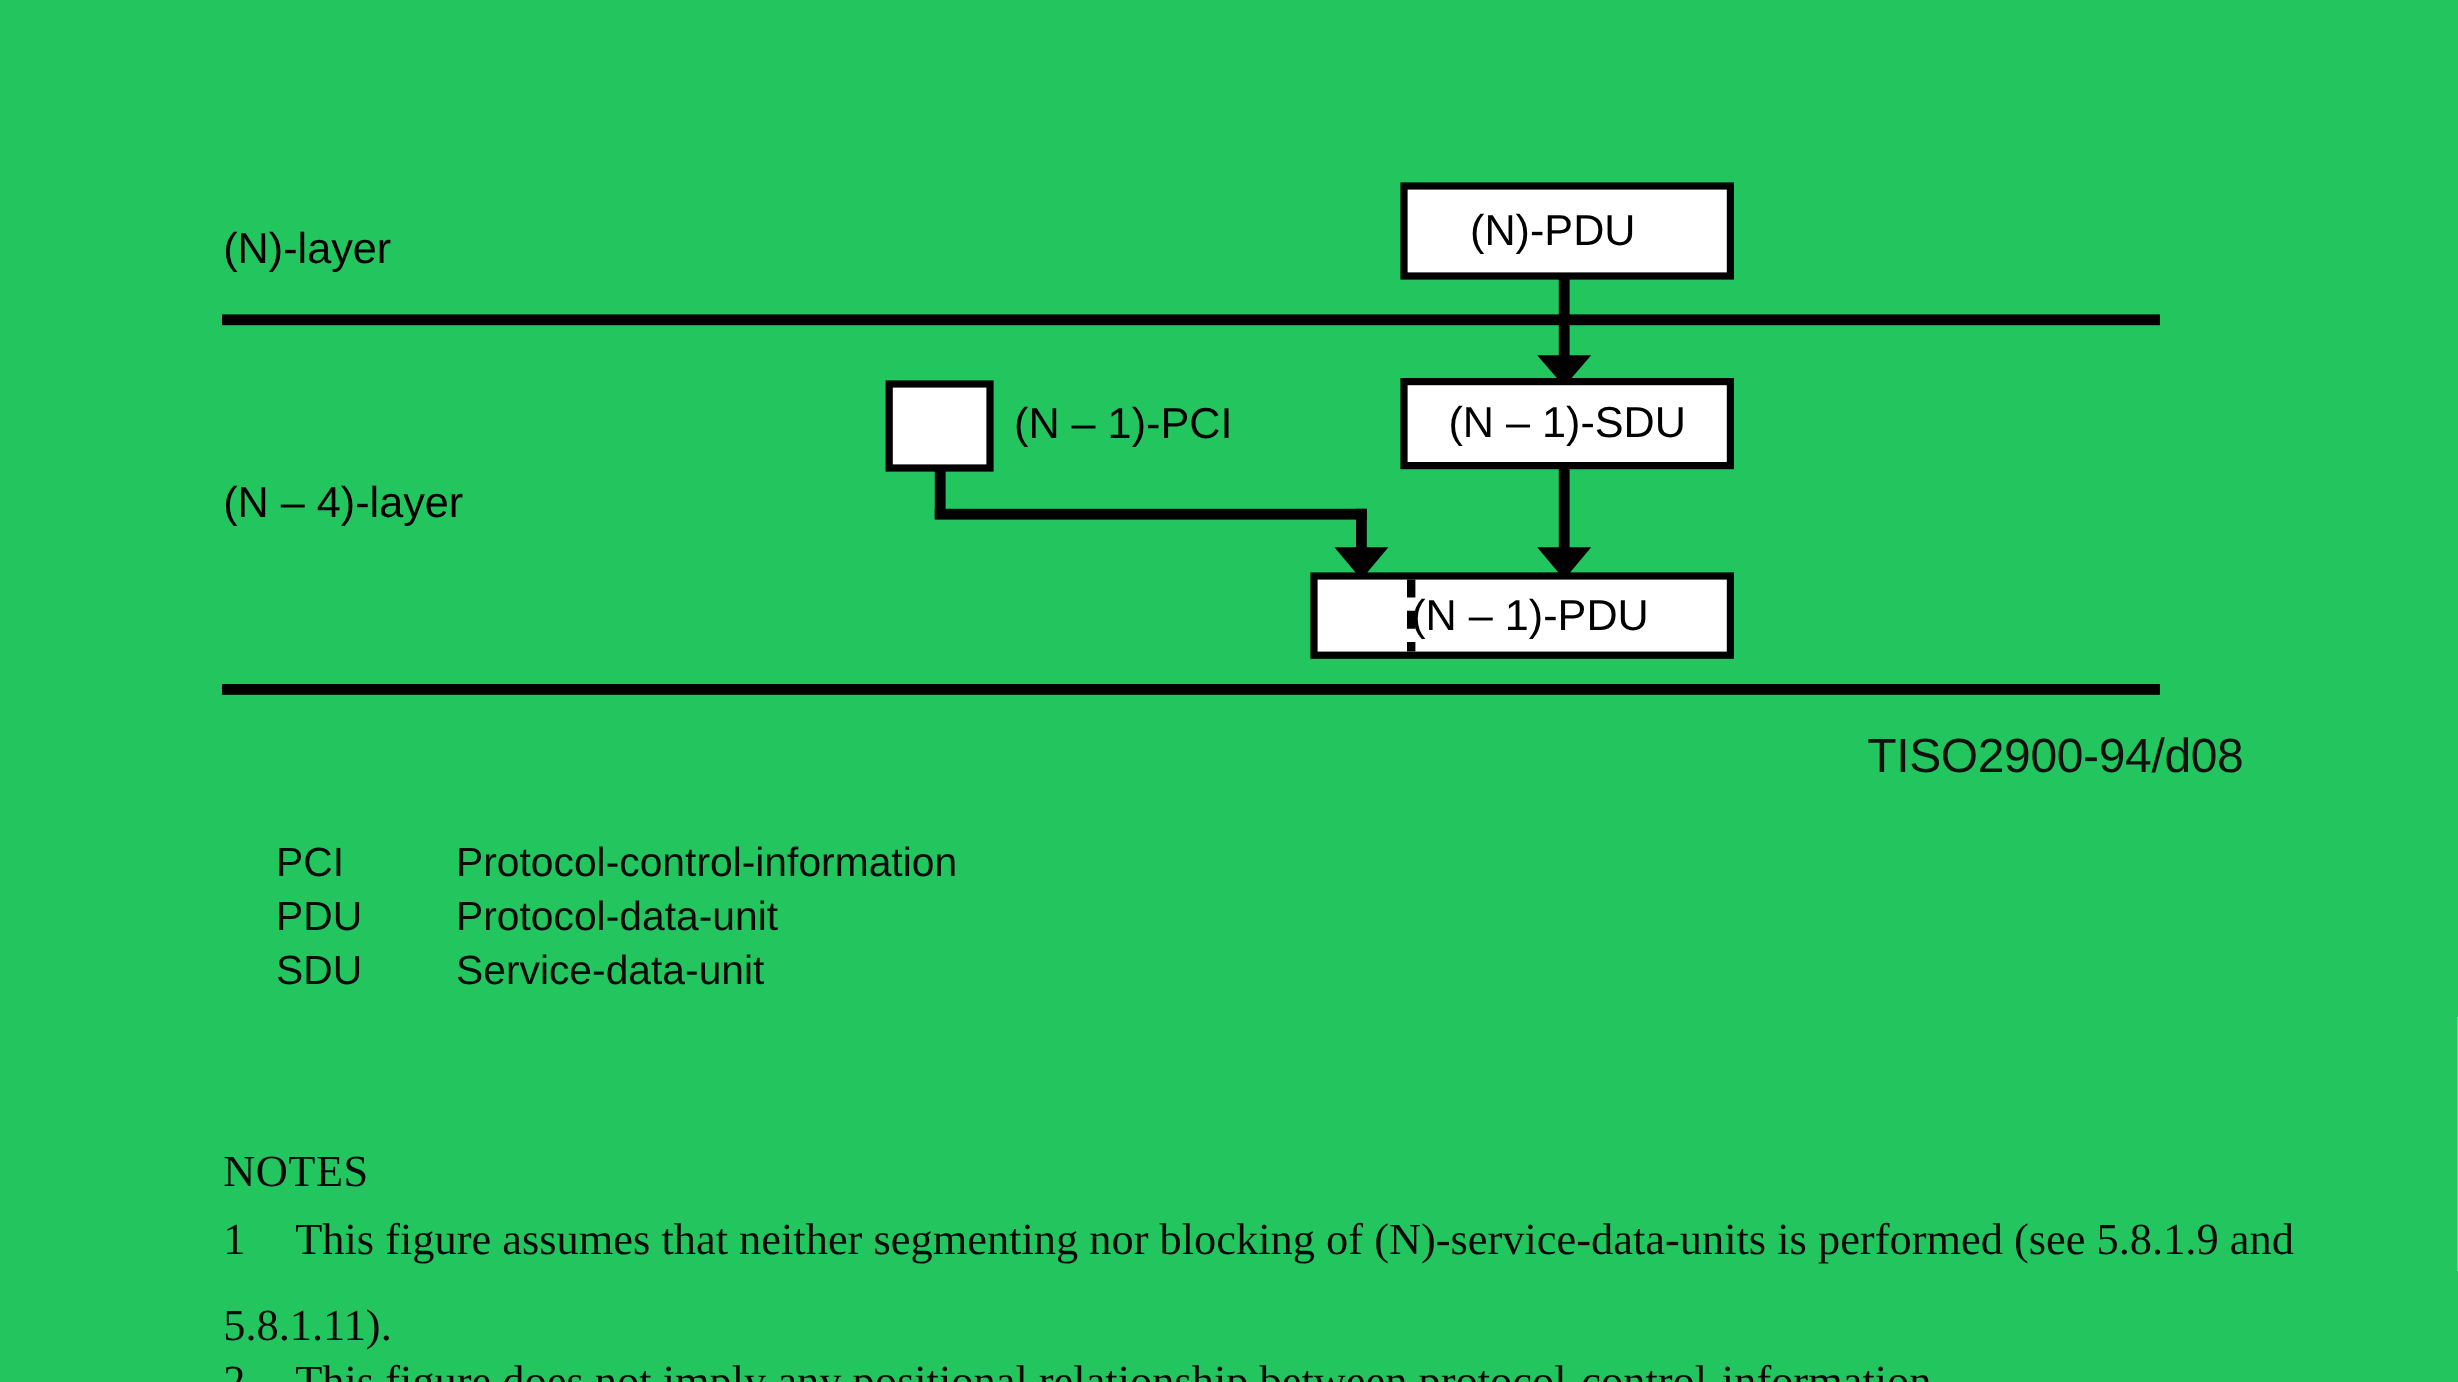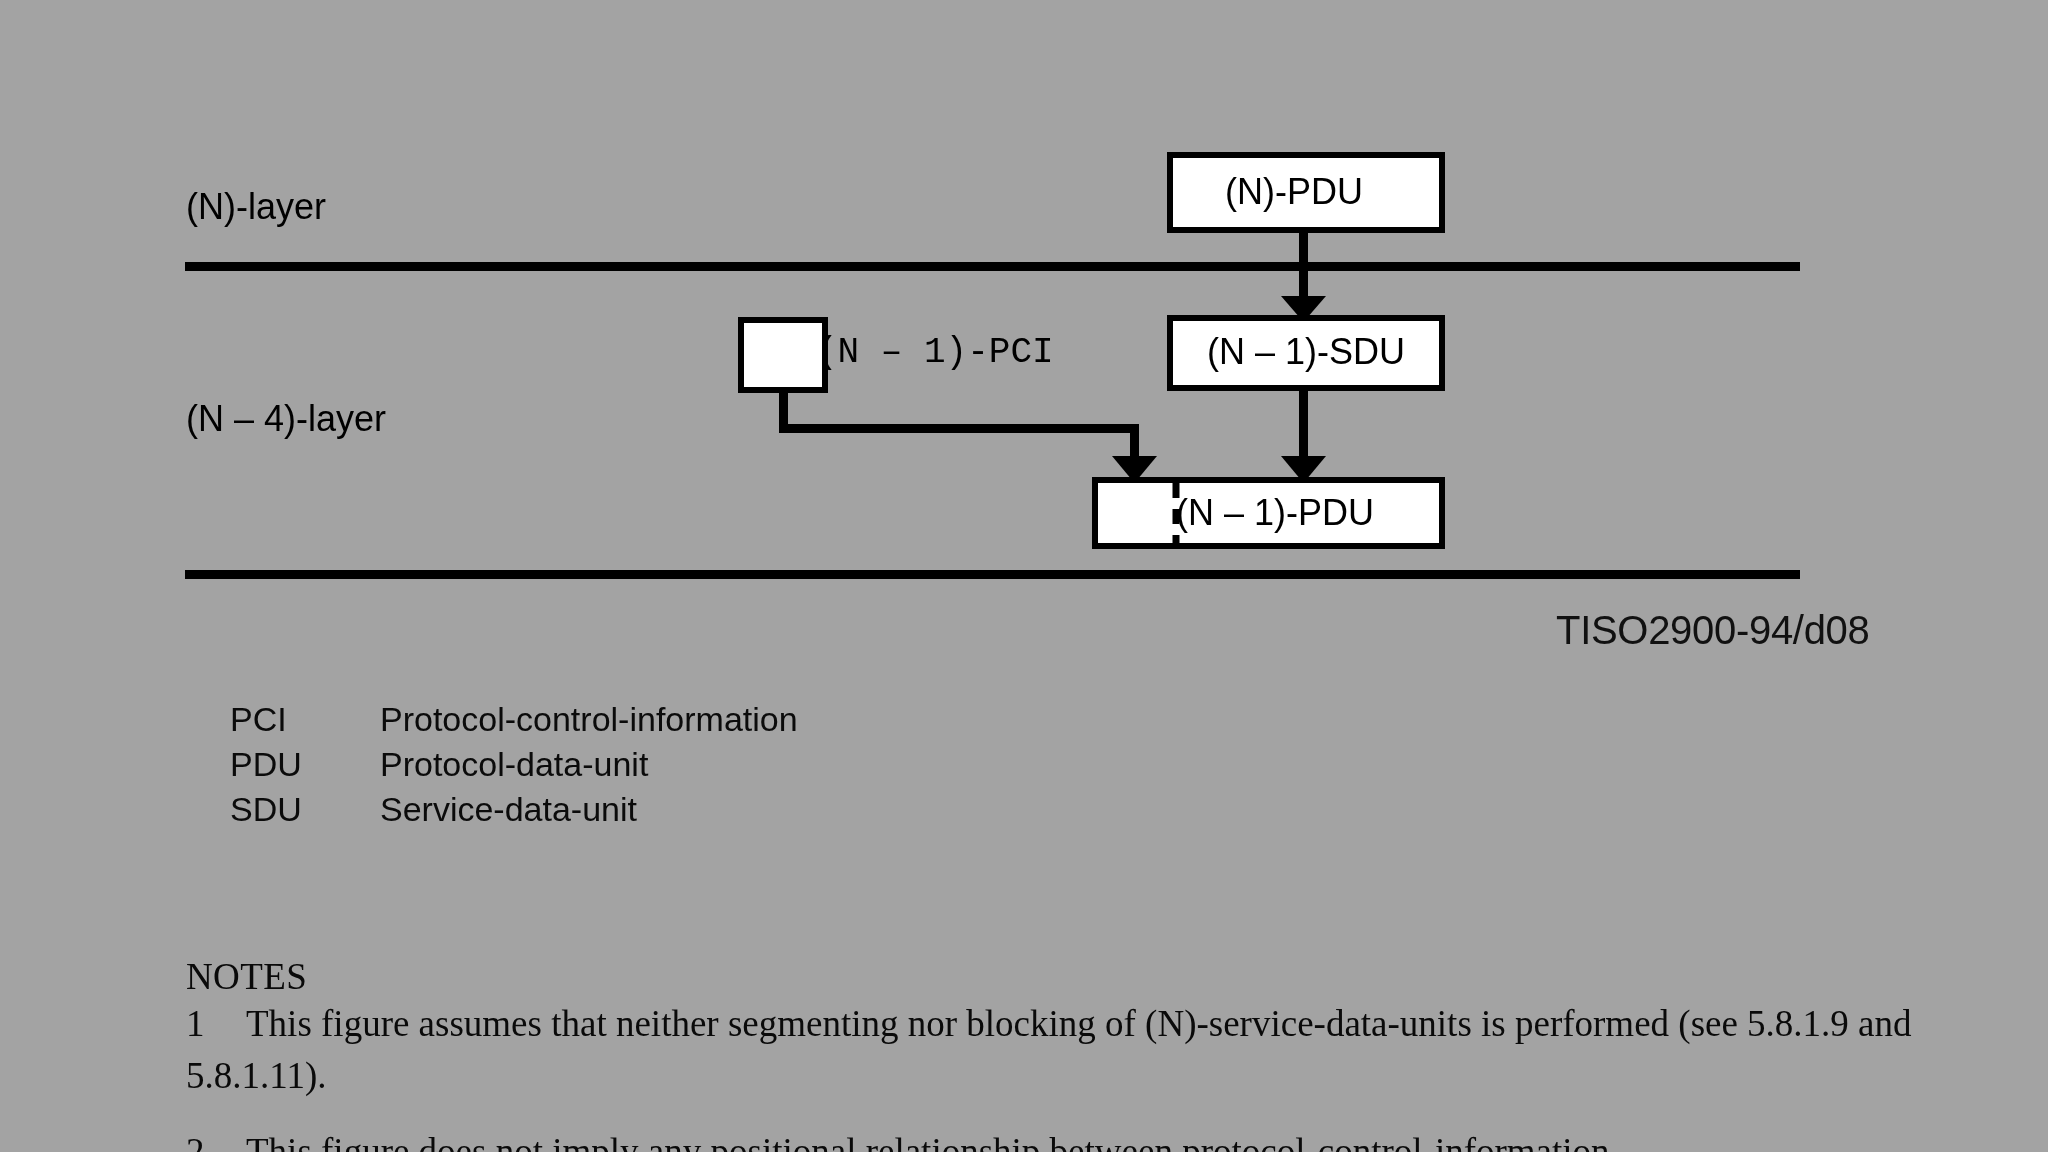--- a/index.html
+++ b/index.html
@@ -13,21 +13,21 @@
     height: 1152px;
     position: relative;
     overflow: hidden;
     font-family: "Liberation Sans", sans-serif;
     color: #000000;
   }
 
   .page {
     position: absolute;
     inset: 0;
-    background: #a3a3a3;
+    background: #22c55e;
   }
 
   
   .figure {
     position: absolute;
     left: 0;
     top: 0;
     width: 2048px;
     height: 640px;
   }
@@ -82,21 +82,21 @@
   }
   .notes-heading {
     font-family: "Liberation Serif", serif;
     font-size: 37px;
     letter-spacing: 0.4px;
     color: #0a0a0a;
   }
   .note-item {
     font-family: "Liberation Serif", serif;
     font-size: 37px;
-    line-height: 52px;
+    line-height: 72px;
     color: #0a0a0a;
     margin-bottom: 10px;
     position: relative;
   }
   .note-num {
     display: inline-block;
     width: 60px;
   }
   .note-body {
     display: inline;
@@ -155,21 +155,21 @@
     </svg>
 
     <div style="position:absolute;left:186px;top:186px;font-size:36px;white-space:nowrap;">(N)-layer</div>
 
     <div style="position:absolute;left:186px;top:398px;font-size:36px;white-space:nowrap;">(N – 4)-layer</div>
 
     <div style="position:absolute;left:1158px;top:171px;width:272px;text-align:center;font-size:36px;white-space:nowrap;">(N)-PDU</div>
 
     <div style="position:absolute;left:1170px;top:331px;width:272px;text-align:center;font-size:36px;white-space:nowrap;">(N – 1)-SDU</div>
 
-    <div style="position:absolute;left:816px;top:332px;font-size:36px;white-space:nowrap;font-family:Liberation Mono, monospace;">(N – 1)-PCI</div>
+    <div style="position:absolute;left:845px;top:332px;font-size:36px;white-space:nowrap;">(N – 1)-PCI</div>
 
     <div style="position:absolute;left:1176px;top:492px;width:266px;font-size:36px;white-space:nowrap;">(N – 1)-PDU</div>
   </div>
 
   <div class="fig-ref">TISO2900-94/d08</div>
 
   <div class="legend">
     <div class="legend-row">
       <span class="legend-abbr">PCI</span>
       <span class="legend-text">Protocol-control-information</span>

